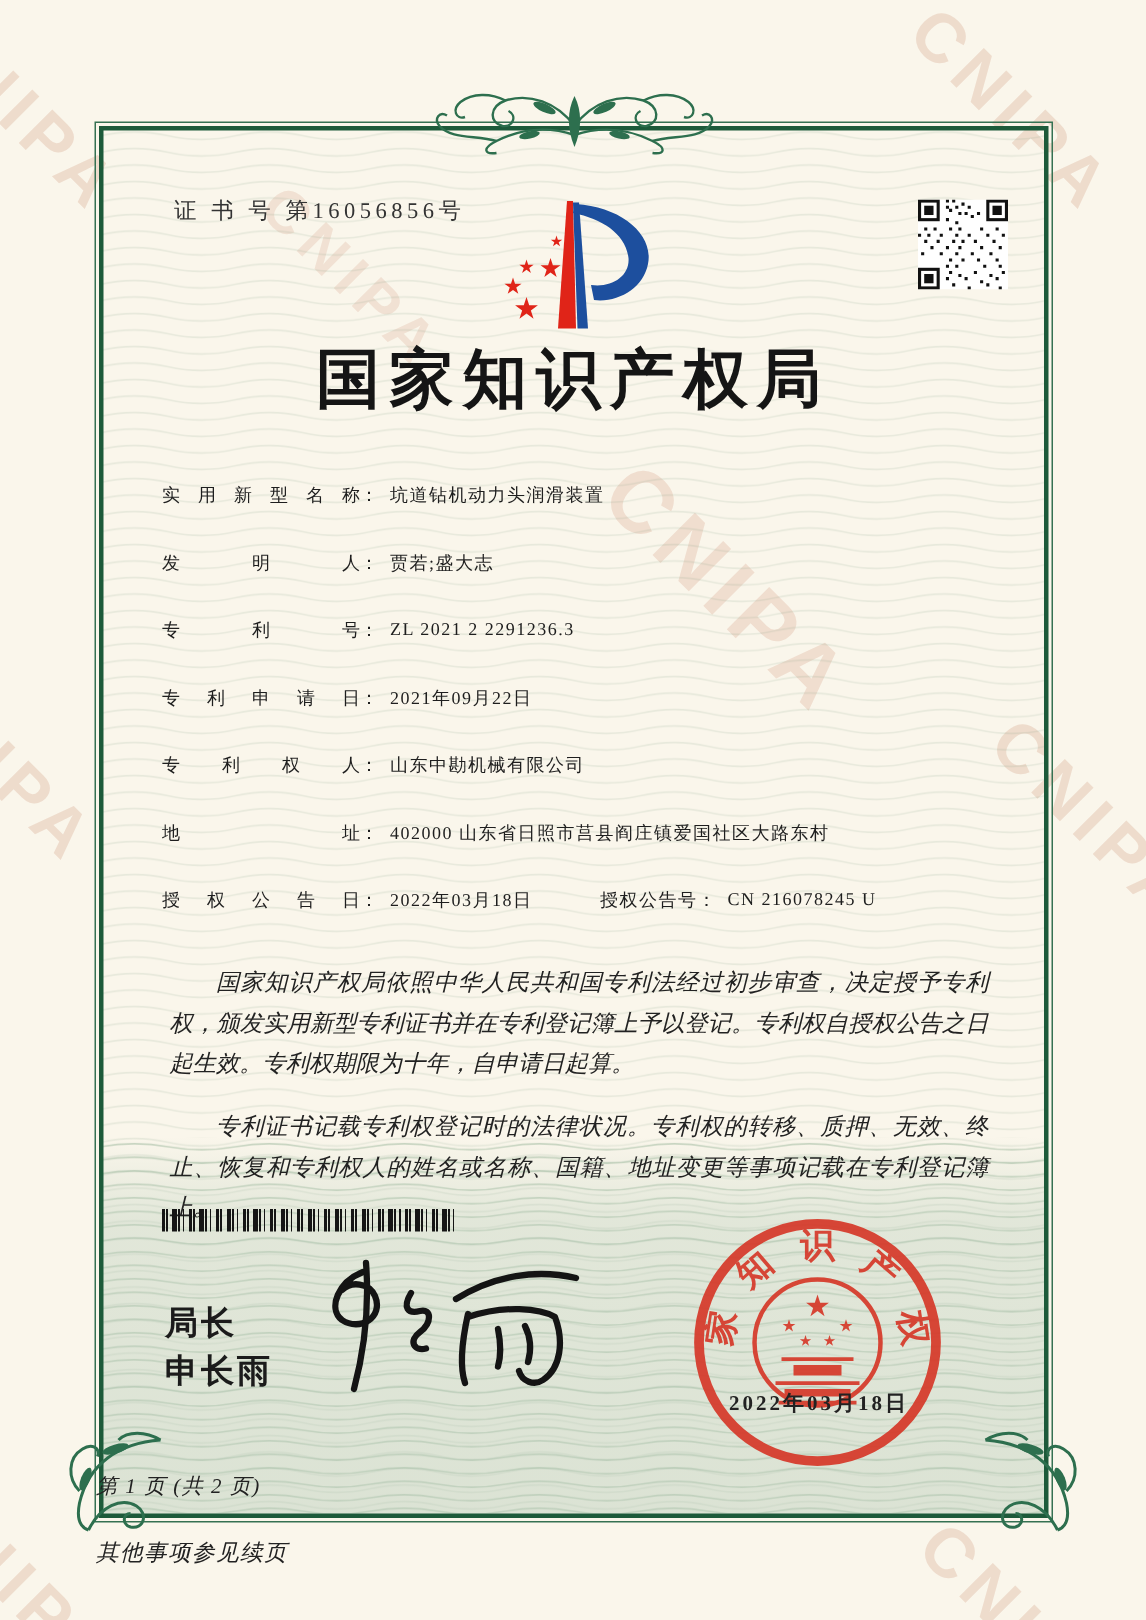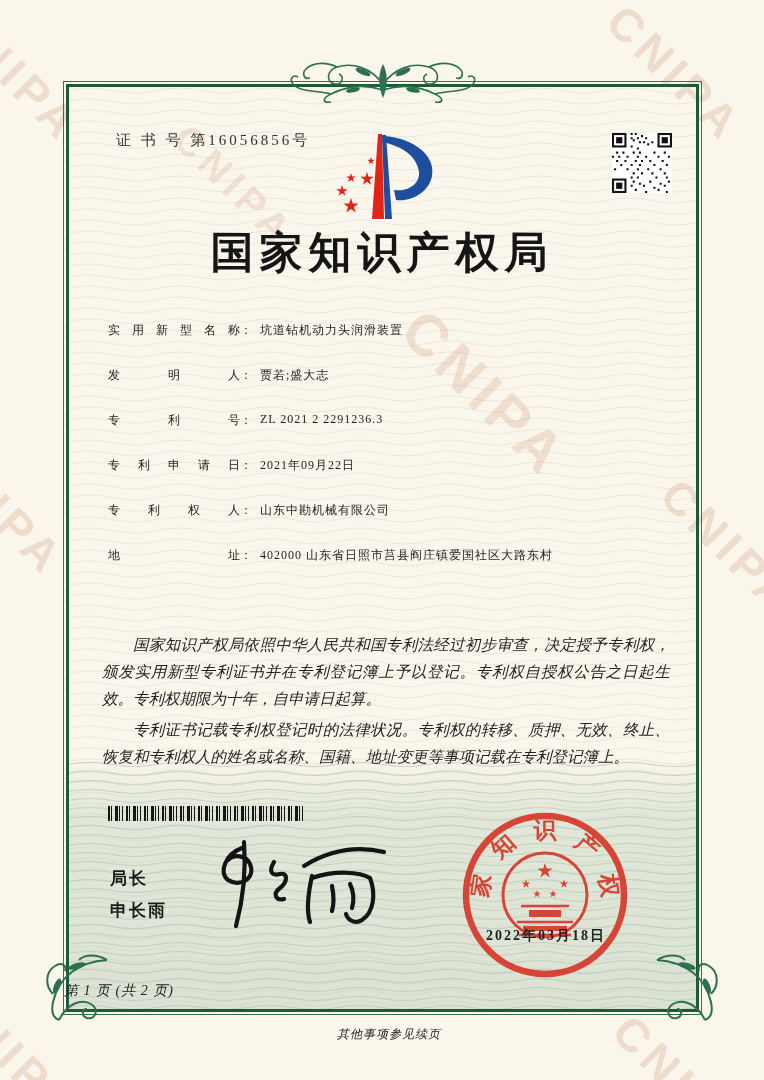--- a/index.html
+++ b/index.html
@@ -60,50 +60,50 @@
     vertical-align:top;letter-spacing:0;
   }
   .colon{display:inline-block;vertical-align:top;}
   .fvalue{display:inline-block;vertical-align:top;margin-left:8px;letter-spacing:1px;}
   .g2{position:absolute;left:292px;top:0;}
   .g2 .flabel{width:auto;text-align:left;text-align-last:auto;letter-spacing:1px;}
   .paras{
     position:absolute;left:98px;top:627px;width:576px;
     font-size:15.5px;line-height:27px;text-align:justify;font-style:italic;color:#222;
   }
-  .paras p{margin:4px;text-indent:2em;}
+  .paras p{margin:15px;text-indent:2em;}
   .barcode{
     position:absolute;left:108px;top:806px;width:198px;height:15px;
     background:repeating-linear-gradient(90deg,
       #151515 0 2px,transparent 2px 3px,
       #151515 3px 4px,transparent 4px 7px,
       #151515 7px 10px,transparent 10px 11px,
       #151515 11px 12px,transparent 12px 14px,
       #151515 14px 15px,transparent 15px 18px);
   }
   .officer-title,.officer-name{
     position:absolute;left:110px;
     font-family:"Liberation Sans","DejaVu Sans",sans-serif;
-    font-size:17px;font-weight:600;letter-spacing:2px;color:#1b1b1b;
+    font-size:22px;font-weight:600;letter-spacing:2px;color:#1b1b1b;
   }
   .officer-title{top:867px;}
   .officer-name{top:899px;}
   .sig{position:absolute;left:208px;top:838px;}
   .seal{position:absolute;left:459px;top:809px;}
   .seal-date{
     position:absolute;left:468px;top:927px;width:156px;text-align:center;
     font-size:14px;letter-spacing:2px;color:#222;font-weight:600;
   }
   .page-info{
     position:absolute;left:64px;top:982px;width:636px;text-align:left;
     font-size:14px;font-style:italic;letter-spacing:1px;color:#222;
   }
   .cont-note{
-    position:absolute;left:64px;top:1026px;width:650px;text-align:center;
-    font-size:12px;font-style:italic;letter-spacing:1px;color:#222;
+    position:absolute;left:64px;top:1026px;width:650px;
+    font-size:15px;font-style:italic;letter-spacing:1px;color:#222;
   }
 </style>
 </head>
 <body>
 
 <div class="page">
 
   <svg width="0" height="0" style="position:absolute">
     <defs>
       <polygon id="star" points="0,-1 0.225,-0.31 0.951,-0.309 0.364,0.118 0.588,0.809 0,0.382 -0.588,0.809 -0.364,0.118 -0.951,-0.309 -0.225,-0.31"></polygon>
@@ -209,20 +209,26 @@
       <span class="flabel">专利号</span><span class="colon">：</span><span class="fvalue">ZL 2021 2 2291236.3</span>
     </div>
     <div class="frow r4">
       <span class="flabel">专利申请日</span><span class="colon">：</span><span class="fvalue">2021年09月22日</span>
     </div>
     <div class="frow r5">
       <span class="flabel">专利权人</span><span class="colon">：</span><span class="fvalue">山东中勘机械有限公司</span>
     </div>
     <div class="frow r6">
       <span class="flabel">地址</span><span class="colon">：</span><span class="fvalue">402000 山东省日照市莒县阎庄镇爱国社区大路东村</span>
+    </div>
+    <div class="frow r7">
+      <span class="flabel">授权公告日</span><span class="colon">：</span><span class="fvalue">2022年03月18日</span>
+      <span class="g2">
+        <span class="flabel">授权公告号</span><span class="colon">：</span><span class="fvalue">CN 216078245 U</span>
+      </span>
     </div>
 
     <div class="paras">
       <p>国家知识产权局依照中华人民共和国专利法经过初步审查，决定授予专利权，颁发实用新型专利证书并在专利登记簿上予以登记。专利权自授权公告之日起生效。专利权期限为十年，自申请日起算。</p>
       <p>专利证书记载专利权登记时的法律状况。专利权的转移、质押、无效、终止、恢复和专利权人的姓名或名称、国籍、地址变更等事项记载在专利登记簿上。</p>
     </div>
 
     <div class="barcode"></div>
 
     <div class="officer-title">局长</div>

